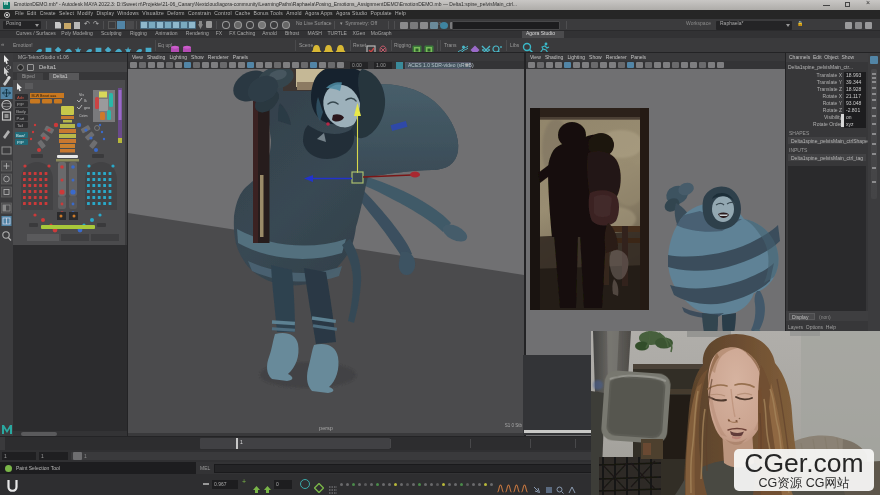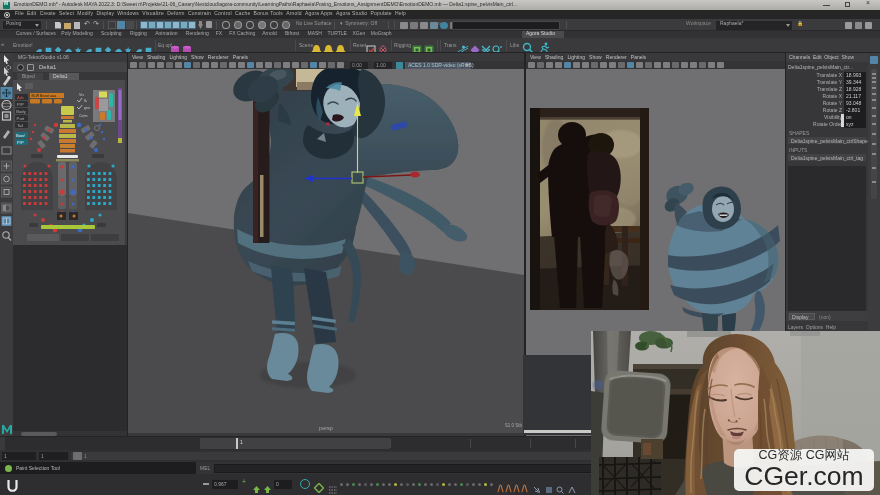--- a/index.html
+++ b/index.html
@@ -1040,17 +1040,17 @@
    <g stroke="#5f402c" stroke-width="1.3" fill="none" opacity="0.65">
     <path d="M121,48 C116,72 114,108 116,140"></path>
     <path d="M186,48 C191,72 196,108 200,144"></path>
     <path d="M169,82 C171,106 170,136 167,160"></path>
    </g>
   </g>
  </svg>
 </div>
 
 <div class="abs" style="left:734px;top:449px;width:140px;height:42px;background:rgba(246,246,244,0.95);border-radius:5px;text-align:center;">
+  <div style="font-size:26.5px;color:#262626;line-height:27px;margin-top:1px;letter-spacing:0px;">CGer.com</div>
   <div style="font-size:12.5px;color:#2b2b2b;line-height:13px;">CG资源 CG网站</div>
-  <div style="font-size:26.5px;color:#262626;line-height:27px;margin-top:1px;letter-spacing:0px;">CGer.com</div>
 </div>
 
 </div>
 
 </body></html>

